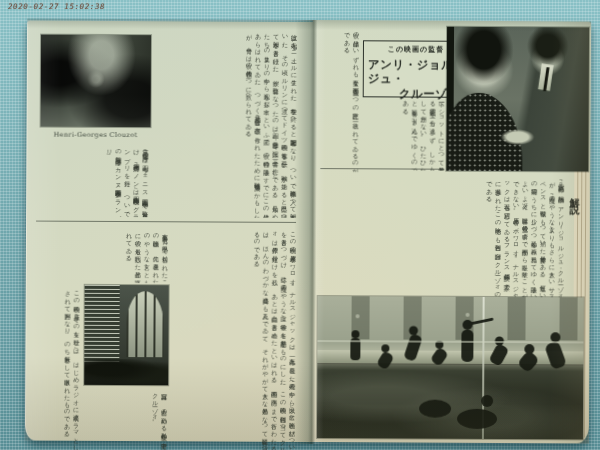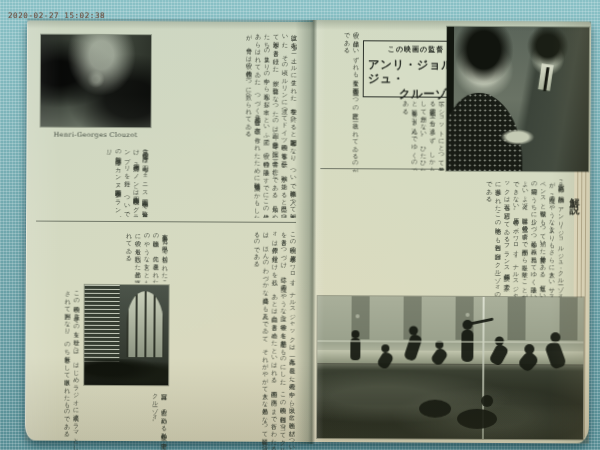--- a/index.html
+++ b/index.html
@@ -7,23 +7,23 @@
        font-family:"DejaVu Sans",sans-serif;background:#79b6bc;}
 
   
   .bg{position:absolute;inset:0;background-color:#79b6bc;
     background-image:
       repeating-linear-gradient(0deg, rgba(255,255,255,.20) 0 1px, rgba(0,0,0,0) 1px 3px),
       repeating-linear-gradient(90deg, rgba(255,255,255,.16) 0 1px, rgba(0,0,0,0) 1px 3px),
       linear-gradient(180deg, rgba(210,240,242,.18), rgba(10,50,60,.30));
   }
 
-  .timestamp{position:absolute;left:8px;top:11px;font-family:"DejaVu Sans Mono",monospace;
+  .timestamp{position:absolute;left:8px;top:2px;font-family:"DejaVu Sans Mono",monospace;
     font-size:7.5px;letter-spacing:.6px;color:rgba(110,78,62,.85);
-    text-shadow:0 0 1px rgba(110,78,62,.6);}
+    text-shadow:0 0 1px rgba(110,78,62,.6);font-style:italic;}
 
   
   .spread{position:absolute;left:26px;top:20px;width:564px;height:424px;
     transform:rotate(.3deg);filter:drop-shadow(0 5px 5px rgba(8,40,48,.55));}
 
   .page{position:absolute;}
   .page-left{left:0;top:2px;width:286px;height:420px;
     background:linear-gradient(160deg,#ccd6c2 0%,#d6dac1 55%,#ddd8bc 100%);
     border-radius:3px 0 0 10px / 3px 0 0 16px;
     border-left:1px solid rgba(255,255,255,.35);}

